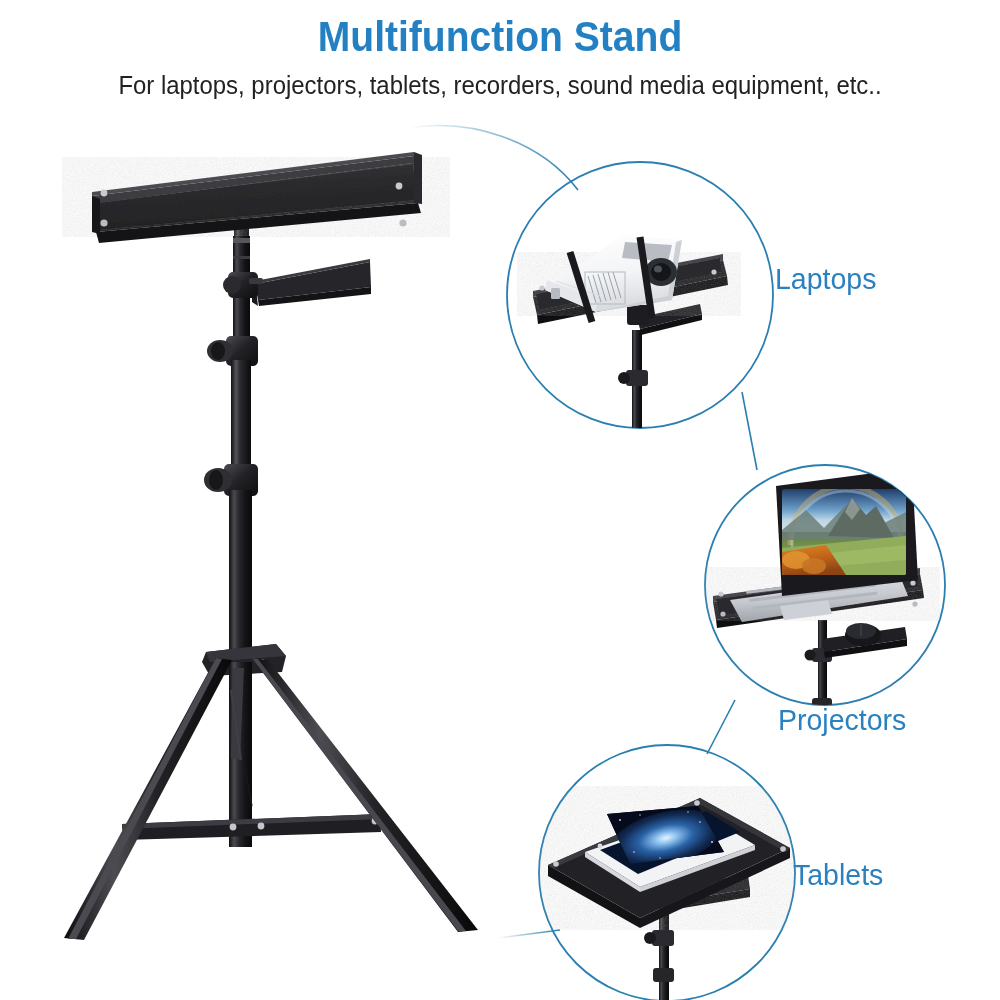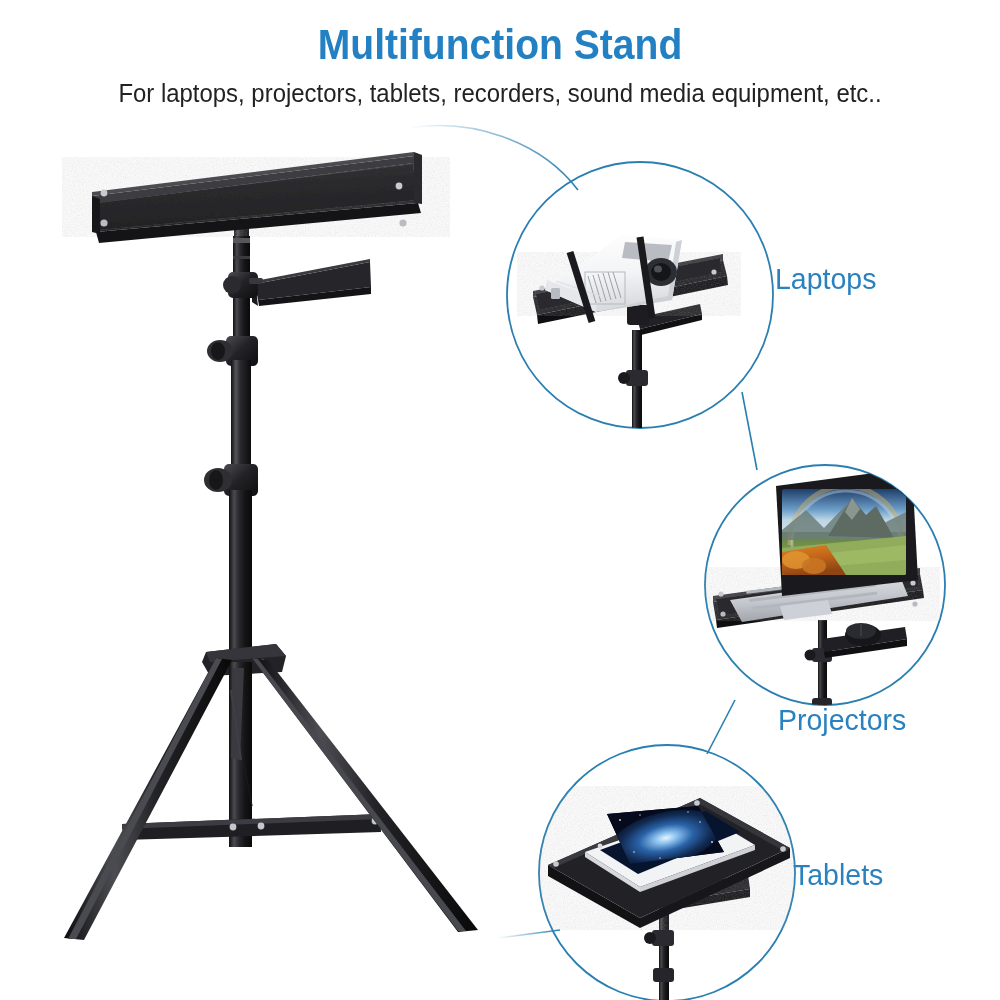--- a/index.html
+++ b/index.html
@@ -6,21 +6,21 @@
   * { margin:0; padding:0; box-sizing:border-box; }
   html, body { background:#ffffff; }
   body {
     width:1000px; height:1000px;
     font-family:"Liberation Sans", sans-serif;
     position:relative; overflow:hidden;
   }
   #root { position:absolute; inset:0; }
 
   
-  .header { position:absolute; left:0; top:16px; width:1000px; text-align:center; }
+  .header { position:absolute; left:0; top:8px; width:1000px; text-align:center; }
   .title {
     color:#2380c2; font-weight:bold; font-size:42px; line-height:58px;
     letter-spacing:0px; transform:scaleX(0.93); transform-origin:center;
   }
   .subtitle {
     color:#222222; font-size:26px; line-height:34px; margin-top:2px;
     transform:scaleX(0.92); transform-origin:center; white-space:nowrap;
   }
 
   

